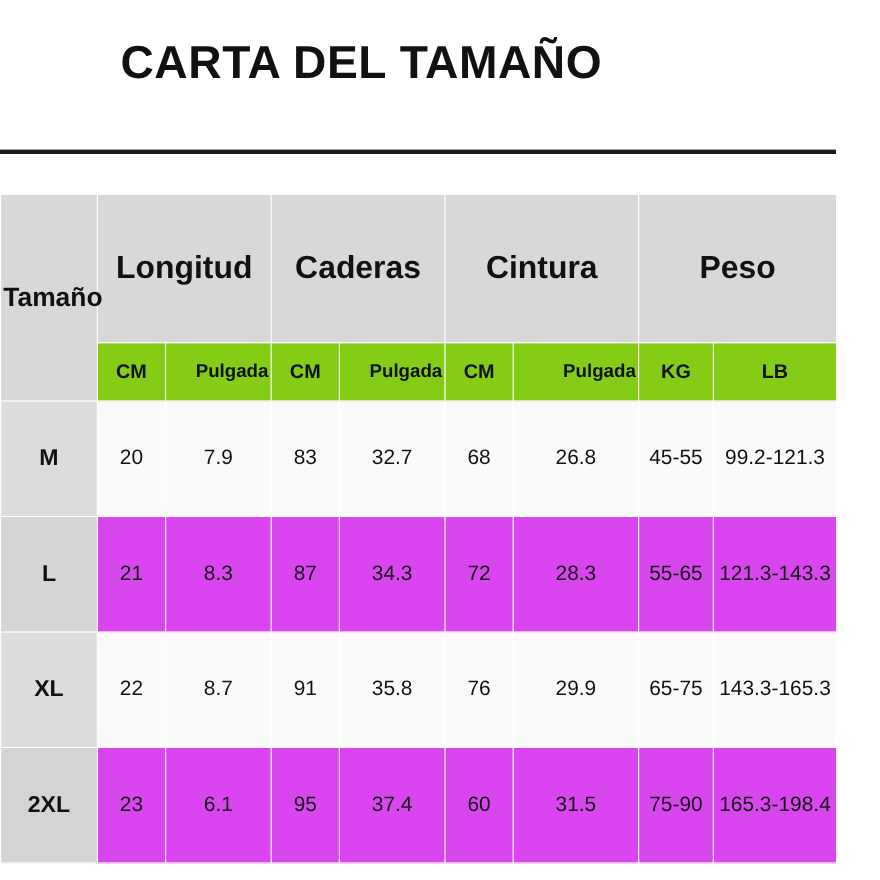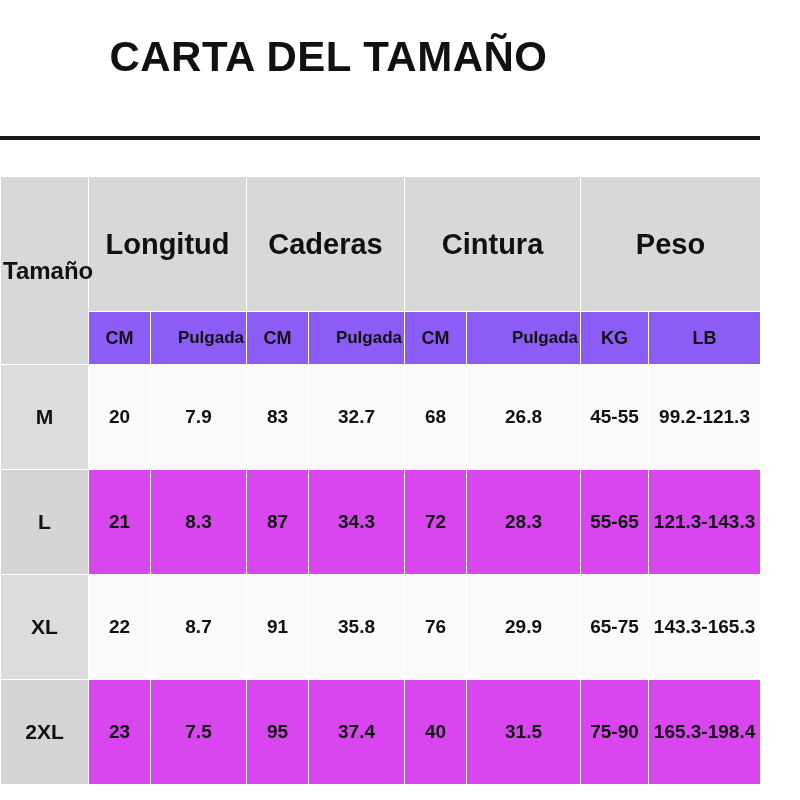--- a/index.html
+++ b/index.html
@@ -49,39 +49,38 @@
     width: 760px;
     table-layout: fixed;
   }
 
   table.size-chart td,
   table.size-chart th {
     border: 1px solid #ffffff;
     text-align: center;
     vertical-align: middle;
     color: #111111;
-    font-weight: bold;
   }
 
   
   tr.head-groups td {
     background: #d8d8d8;
     font-weight: bold;
     height: 108px;
     padding: 13px 2px;
   }
   td.g-size   { font-size: 24px; }
   td.g-length { font-size: 29px; }
   td.g-hips   { font-size: 29px; }
   td.g-waist  { font-size: 29px; }
   td.g-weight { font-size: 29px; }
 
   
   tr.head-units td {
-    background: #8b5cf6;
+    background: #84cc16;
     font-weight: bold;
     height: 52px;
     font-size: 18px;
     padding: 0 2px;
   }
   tr.head-units td.unit-small { font-size: 17px; text-align: right; }
 
   
   tr.data-row td {
     height: 102px;
@@ -181,24 +180,24 @@
           <td class="val">35.8</td>
           <td class="val">76</td>
           <td class="val">29.9</td>
           <td class="val">65-75</td>
           <td class="val">143.3-165.3</td>
         </tr>
 
         <tr class="data-row alt">
           <td class="size-cell">2XL</td>
           <td class="val">23</td>
-          <td class="val">7.5</td>
+          <td class="val">6.1</td>
           <td class="val">95</td>
           <td class="val">37.4</td>
-          <td class="val">40</td>
+          <td class="val">60</td>
           <td class="val">31.5</td>
           <td class="val">75-90</td>
           <td class="val">165.3-198.4</td>
         </tr>
       </tbody>
     </table>
   </div>
 
 </div>
 

